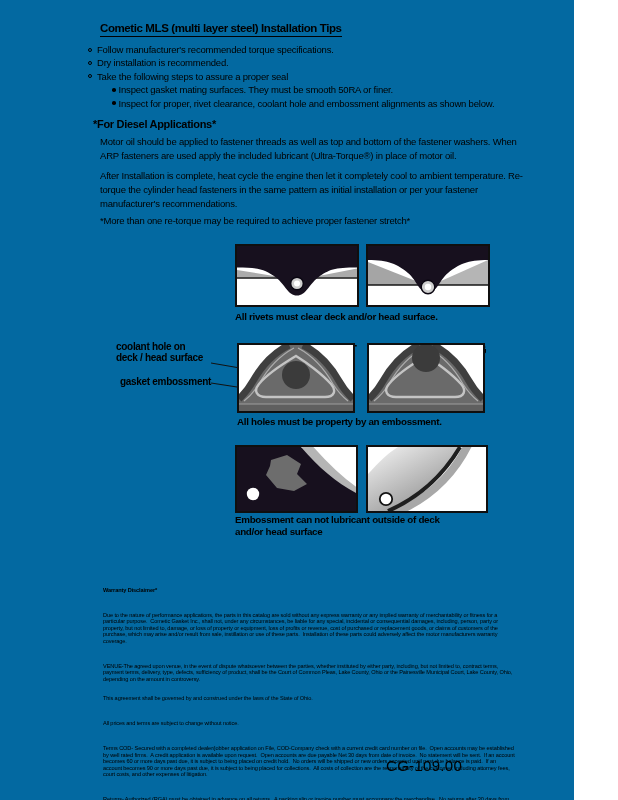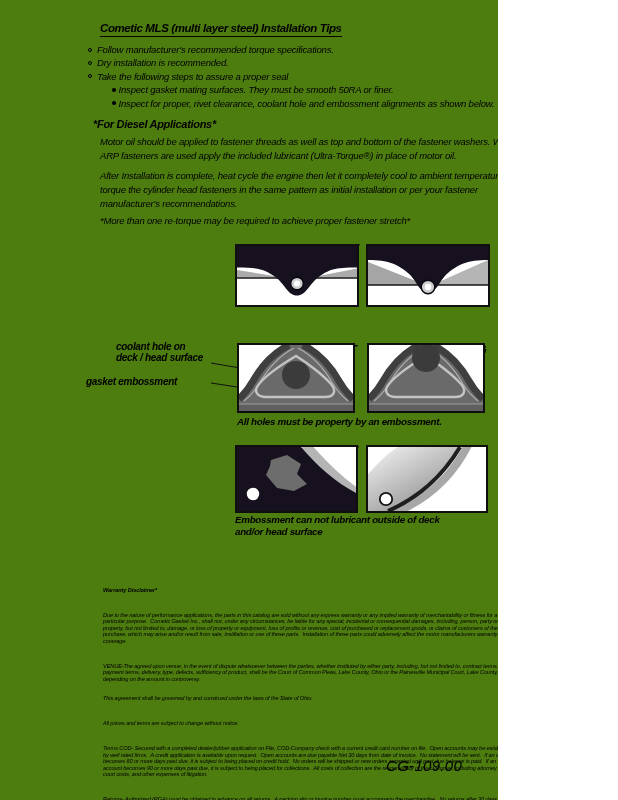--- a/index.html
+++ b/index.html
@@ -2,21 +2,21 @@
 <html><head>
 <meta charset="utf-8">
 <style>
   * { box-sizing: border-box; margin: 0; padding: 0; }
   html, body { background: #ffffff; }
   body {
     width: 618px; height: 800px;
     font-family: "Liberation Sans", sans-serif;
     color: #000;
   }
-  .page { position: relative; width: 498px; height: 800px; overflow: hidden; background: #4d7c0f; font-style: italic; }
+  .page { position: relative; width: 574px; height: 800px; overflow: hidden; background: #0369a1; }
 
   .title {
     position: absolute; left: 100px; top: 22px;
     font-size: 11.5px; font-weight: bold; letter-spacing: -0.4px;
     border-bottom: 1.4px solid #000; padding-bottom: 2px;
     display: inline-block;
   }
 
   .tips { position: absolute; left: 88px; top: 43px; width: 440px; font-size: 9.5px; letter-spacing: -0.2px; line-height: 13.4px; }
   .tip-row { display: flex; }
@@ -98,26 +98,27 @@
     <svg width="120" height="59" viewBox="0 0 120 59" preserveAspectRatio="none">
       <rect width="120" height="59" fill="#ffffff"></rect>
       <polygon points="0,16 58,39 0,39" fill="#a5a5a5"></polygon>
       <polygon points="120,14 64,39 120,39" fill="#b5b5b5"></polygon>
       <line x1="0" y1="39" x2="120" y2="39" stroke="#141414" stroke-width="1.4"></line>
       <path d="M0,0 H120 V14 C99,14 91,18 80,27 C70,35.5 70,46 60,46 C50,46 50,35.5 40,27 C29,18 21,14 0,14 Z" fill="#17101e"></path>
       <circle cx="60" cy="41" r="6.8" fill="#cfcfcf" stroke="#0a0611" stroke-width="1.4"></circle>
       <circle cx="60" cy="41" r="3.2" fill="#ffffff"></circle>
     </svg>
   </div>
+  <div class="dcaption" style="left:235px; top:311px;">All rivets must clear deck and/or head surface.</div>
 
   <div class="dlabel" style="left:239px; top:328px; width:118px;">RIGHT</div>
   <div class="dlabel" style="left:369px; top:328px; width:118px;">WRONG</div>
 
   <div class="leader-label" style="left:116px; top:342px; width:92px;">coolant hole on deck / head surface</div>
-  <div class="leader-label" style="left:86px; top:377px; width:106px;">gasket embossment</div>
+  <div class="leader-label" style="left:120px; top:377px; width:106px;">gasket embossment</div>
   <svg class="leader-lines" width="100" height="45" viewBox="0 0 100 45">
     <line x1="6" y1="11" x2="93" y2="26" stroke="#111" stroke-width="1"></line>
     <line x1="6" y1="31" x2="58" y2="39" stroke="#111" stroke-width="1"></line>
   </svg>
 
   <div class="panel" style="left:237px; top:343px; width:118px; height:70px;">
     <svg width="114" height="66" viewBox="0 0 114 66" preserveAspectRatio="none">
       <rect width="114" height="66" fill="#6a6a6a"></rect>
       <rect y="59" width="114" height="7" fill="#5f5f5f"></rect>
       <line x1="0" y1="59" x2="114" y2="59" stroke="#9d9d9d" stroke-width="1"></line>

